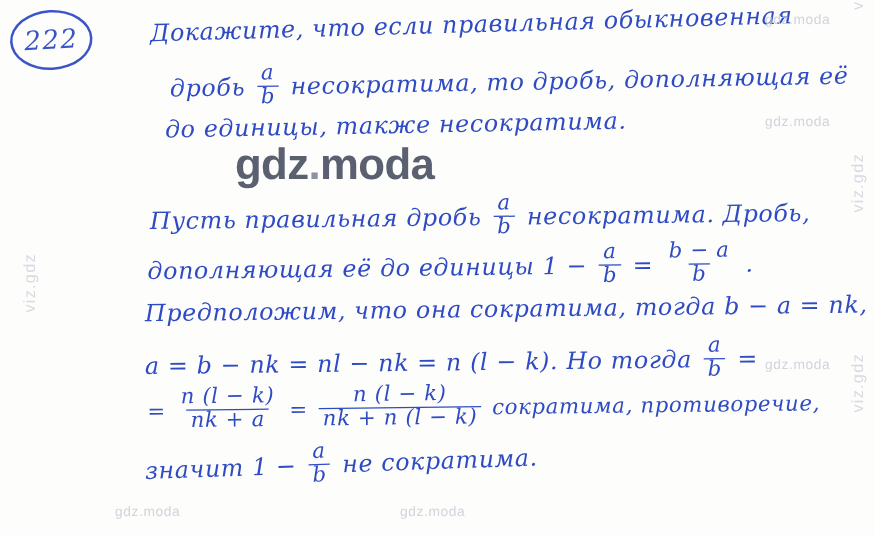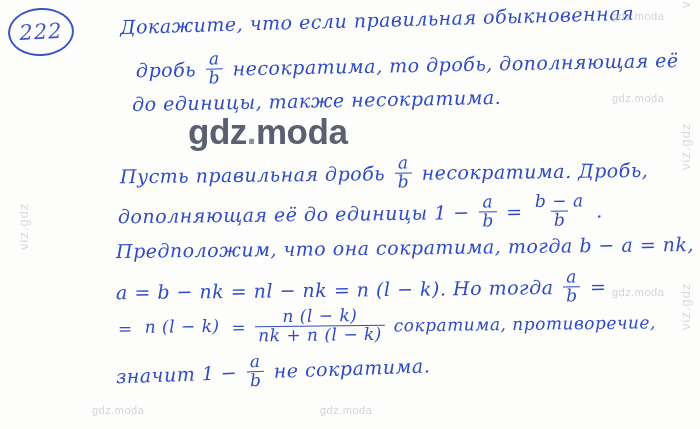--- a/index.html
+++ b/index.html
@@ -157,20 +157,21 @@
       <span class="num">a</span>
       <span class="den">b</span>
     </span>
     <span>=</span>
   </div>
 
   <div class="hw ln r3 small" style="left:118px; top:312px;">
     <span>=</span>
     <span class="frac">
       <span class="num">n (l − k)</span>
+      <span class="den">nk + a</span>
     </span>
     <span>=</span>
     <span class="frac">
       <span class="num">n (l − k)</span>
       <span class="den">nk + n (l − k)</span>
     </span>
     <span>сократима, противоречие,</span>
   </div>
 
   <div class="hw ln r4" style="left:116px; top:360px;">

